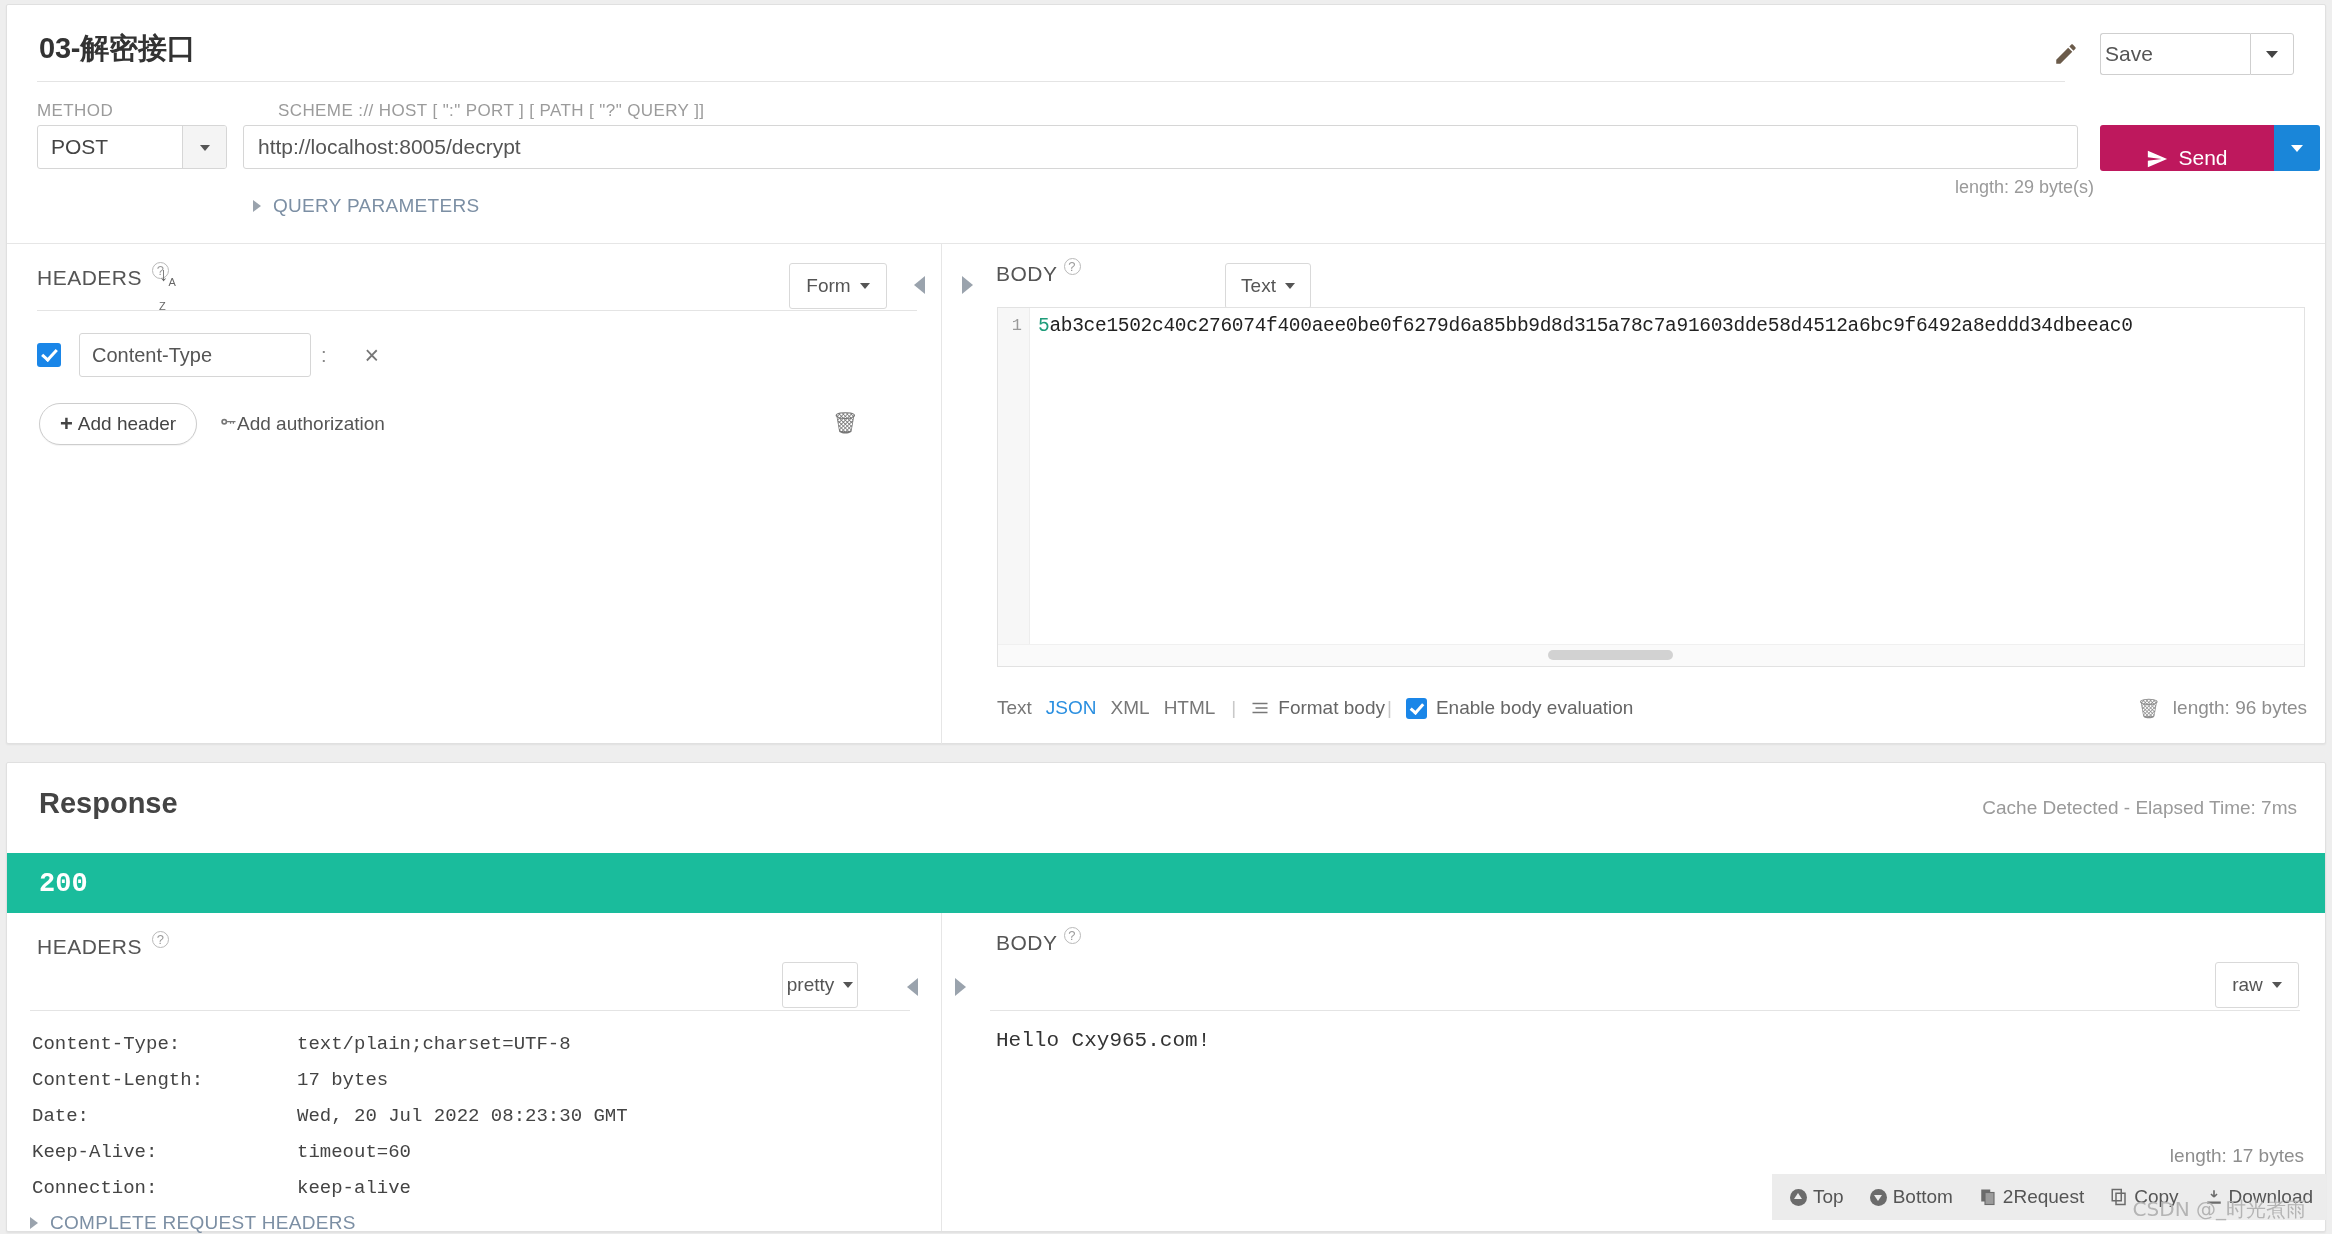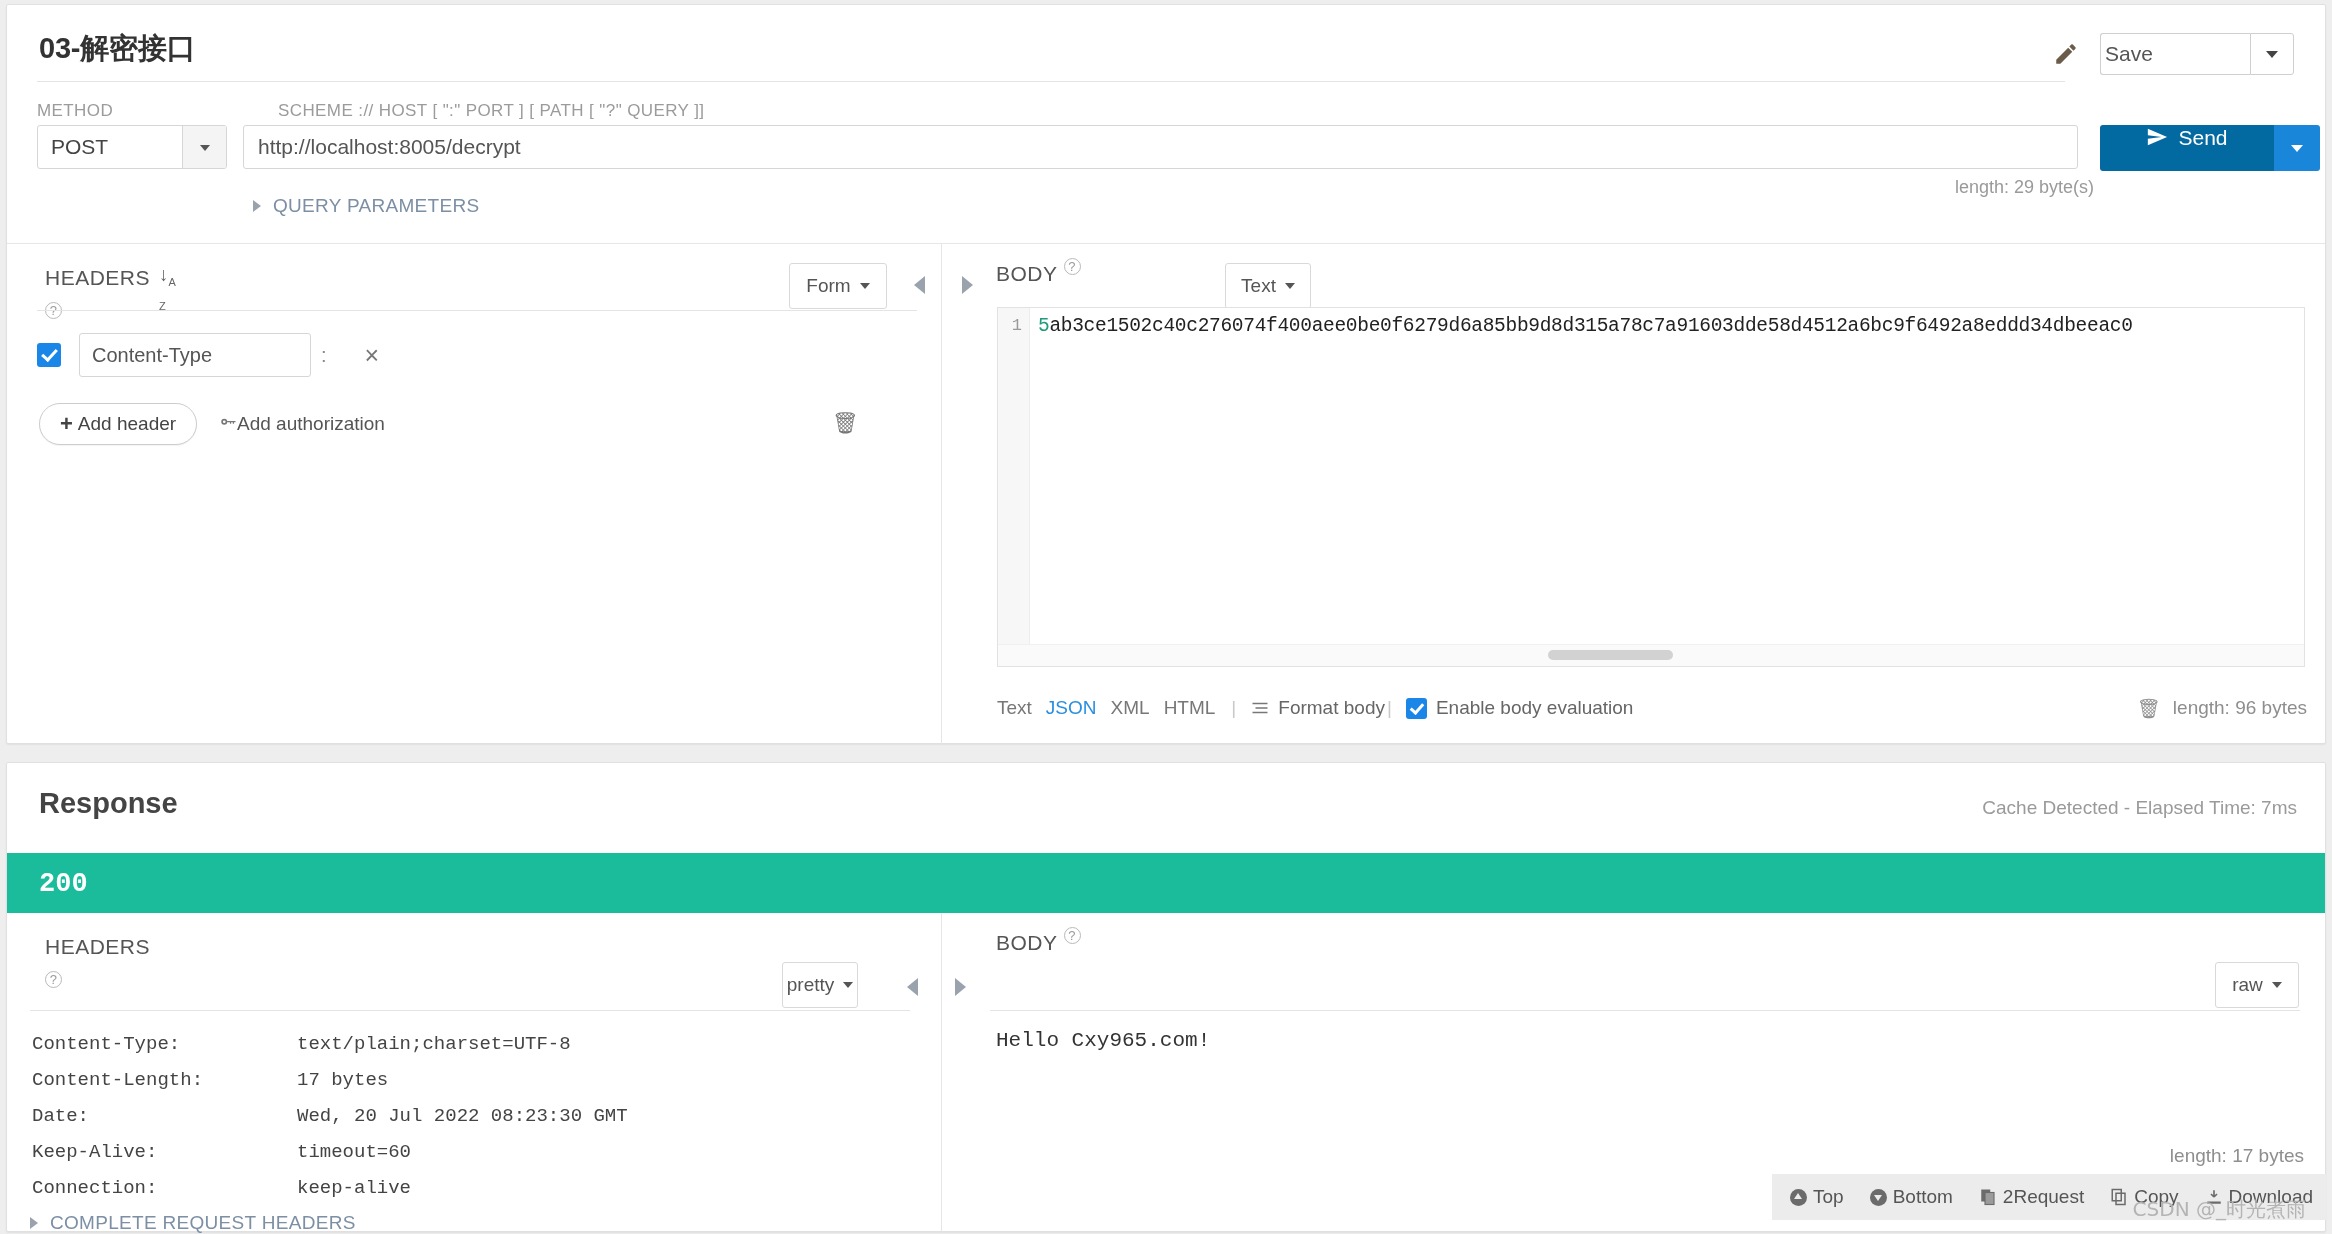--- a/index.html
+++ b/index.html
@@ -149,27 +149,27 @@
   #send-group {
     position: absolute;
     left: 2093px; top: 120px;
     display: flex;
     height: 46px;
     border-radius: 3px;
     overflow: hidden;
   }
   #send-btn {
     width: 174px;
-    background: #0369a1;
+    background: #be185d;
     color: #fff;
     font-size: 21px;
     border: none;
     cursor: pointer;
     display: flex;
-    align-items: flex-start;
+    align-items: flex-end;
     justify-content: center;
     gap: 10px;
     font-family: "Liberation Sans", sans-serif;
   }
   #send-caret {
     width: 46px;
     background: #1a86d9;
     cursor: pointer;
     position: relative;
   }
@@ -221,28 +221,27 @@
     left: 0; top: 239px;
     width: 935px; height: 500px;
     border-right: 1px solid #e6e6e6;
   }
   .pane-head {
     position: relative;
     height: 62px;
   }
   .pane-title {
     position: absolute;
-    left: 38px; top: 22px;
+    left: 30px; top: 22px;
     font-size: 21px;
     color: #555;
     letter-spacing: 0.5px;
     display: flex;
     align-items: flex-start;
-    gap: 16px;
-    flex-direction: column;
+    gap: 10px;
   }
   .q-icon {
     display: inline-block;
     width: 17px; height: 17px;
     border: 1px solid #b9b9b9;
     border-radius: 50%;
     color: #9b9b9b;
     font-size: 13px;
     line-height: 15px;
     text-align: center;

